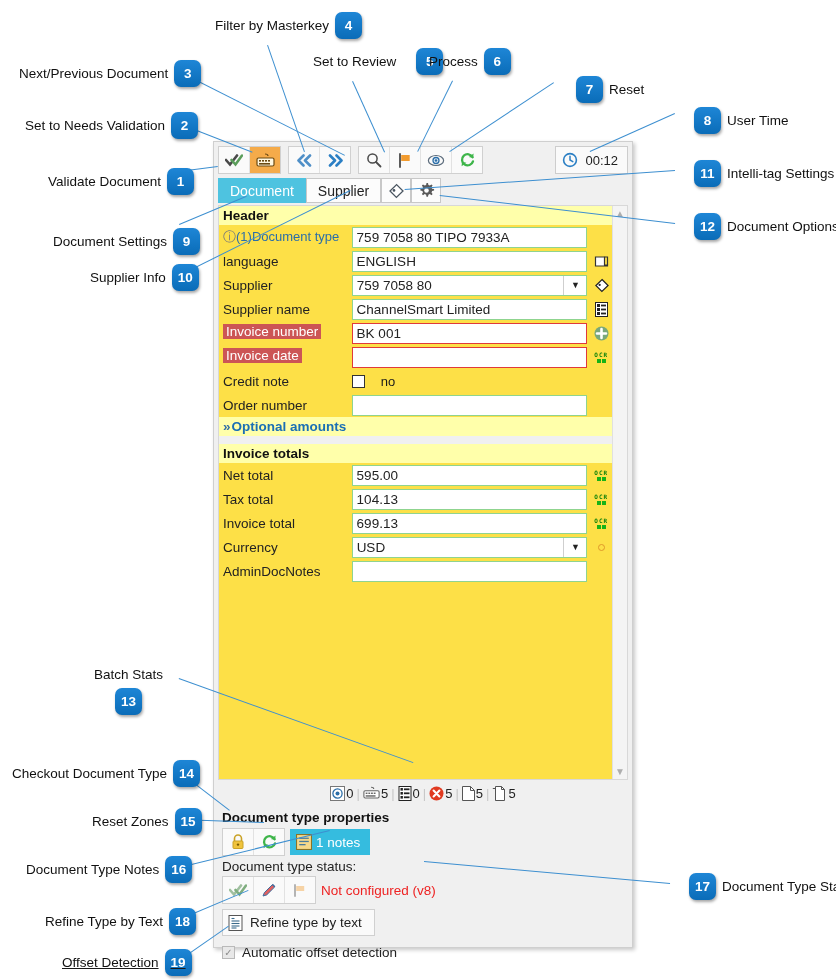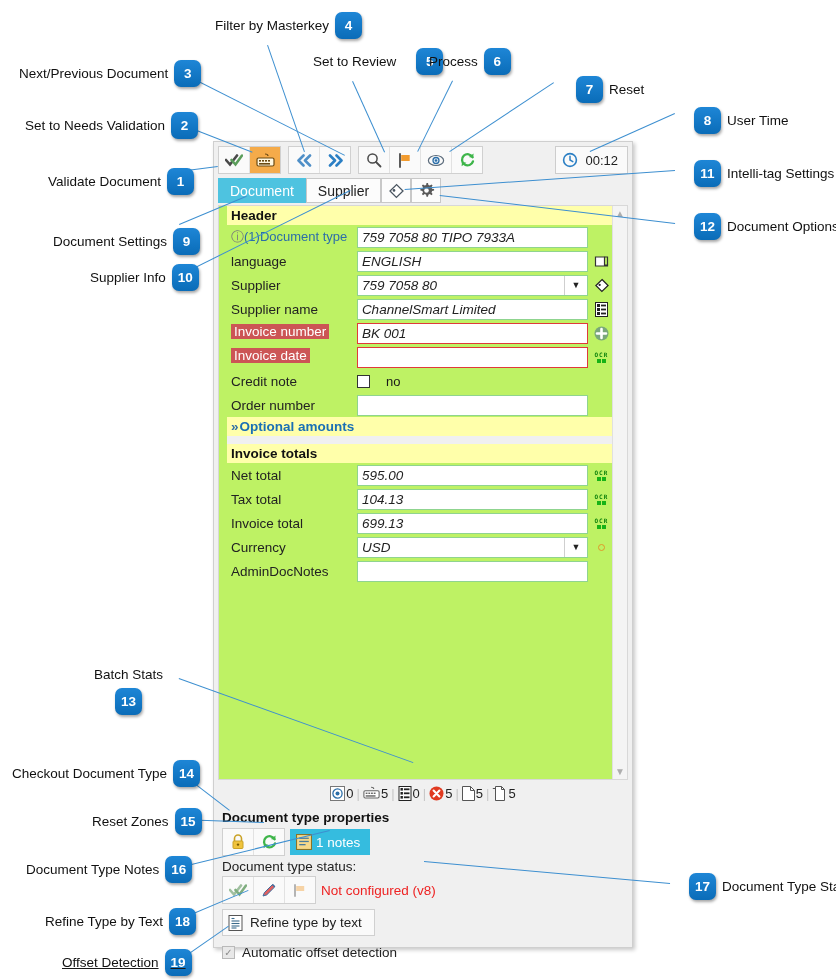--- a/index.html
+++ b/index.html
@@ -41,38 +41,37 @@
     font-size:13px;color:#222;
   }
   .tabs{display:flex;align-items:flex-end;padding:2px 4px 0 4px;gap:0;height:28px;box-sizing:border-box;}
   .tab{
     height:25px;padding:0 11px;display:flex;align-items:center;justify-content:center;
     border:1px solid #c8c8c8;background:#fcfcfc;font-size:14px;color:#222;cursor:pointer;box-sizing:border-box;
   }
   .tab.active{background:#4ec3e0;border-color:#4ec3e0;color:#fff;}
   .tab.icon{width:30px;padding:0;}
   
-  .formwrap{position:relative;margin:2px 4px 0 4px;height:575px;background:#bef264;border:1px solid #d8d8d8;box-sizing:border-box;display:flex;padding-left:8px;}
+  .formwrap{position:relative;margin:2px 4px 0 4px;height:575px;background:#fde047;border:1px solid #d8d8d8;box-sizing:border-box;display:flex;}
   .form{flex:1;overflow:hidden;position:relative;}
   .sband{
     background:#ffffaa;font-weight:bold;font-size:13.5px;color:#111;
     padding:2px 0 2px 4px;height:19px;box-sizing:border-box;
   }
   .sband.link{color:#1a6fb5;}
   .sband.link .chev{color:#2f6ea5;font-weight:bold;margin-right:1px;}
   .gap{height:8px;background:#f0f0f0;}
   .row{display:flex;align-items:center;height:24px;padding-left:4px;box-sizing:border-box;}
   .rlbl{width:131px;font-size:13.5px;color:#222;overflow:hidden;white-space:nowrap;}
   .rlbl.req{background:#cc5555;color:#fff;display:inline-block;width:auto;padding:0 3px;}
   .rlblwrap{width:131px;overflow:hidden;white-space:nowrap;}
   .fld{
     height:21px;background:#fff;border:1px solid #8fd48f;box-sizing:border-box;
     font-size:13.5px;color:#222;padding:1px 4px;display:flex;align-items:center;
     width:240px;
-    font-style:italic;
   }
   .fld.err{border-color:#e03a3a;}
   .fld.combo{padding-right:0;}
   .combo .arrow{
     margin-left:auto;width:22px;height:19px;border-left:1px solid #cfcfcf;background:#fff;
     display:flex;align-items:center;justify-content:center;font-size:9px;color:#222;
   }
   .sideicon{width:22px;display:flex;align-items:center;justify-content:center;margin-left:3px;}
   .ocr{font-family:"DejaVu Sans Mono",monospace;font-size:6px;font-weight:bold;color:#0a7f0a;line-height:6px;text-align:center;}
   .ocr i{display:block;font-style:normal;letter-spacing:1px;}

